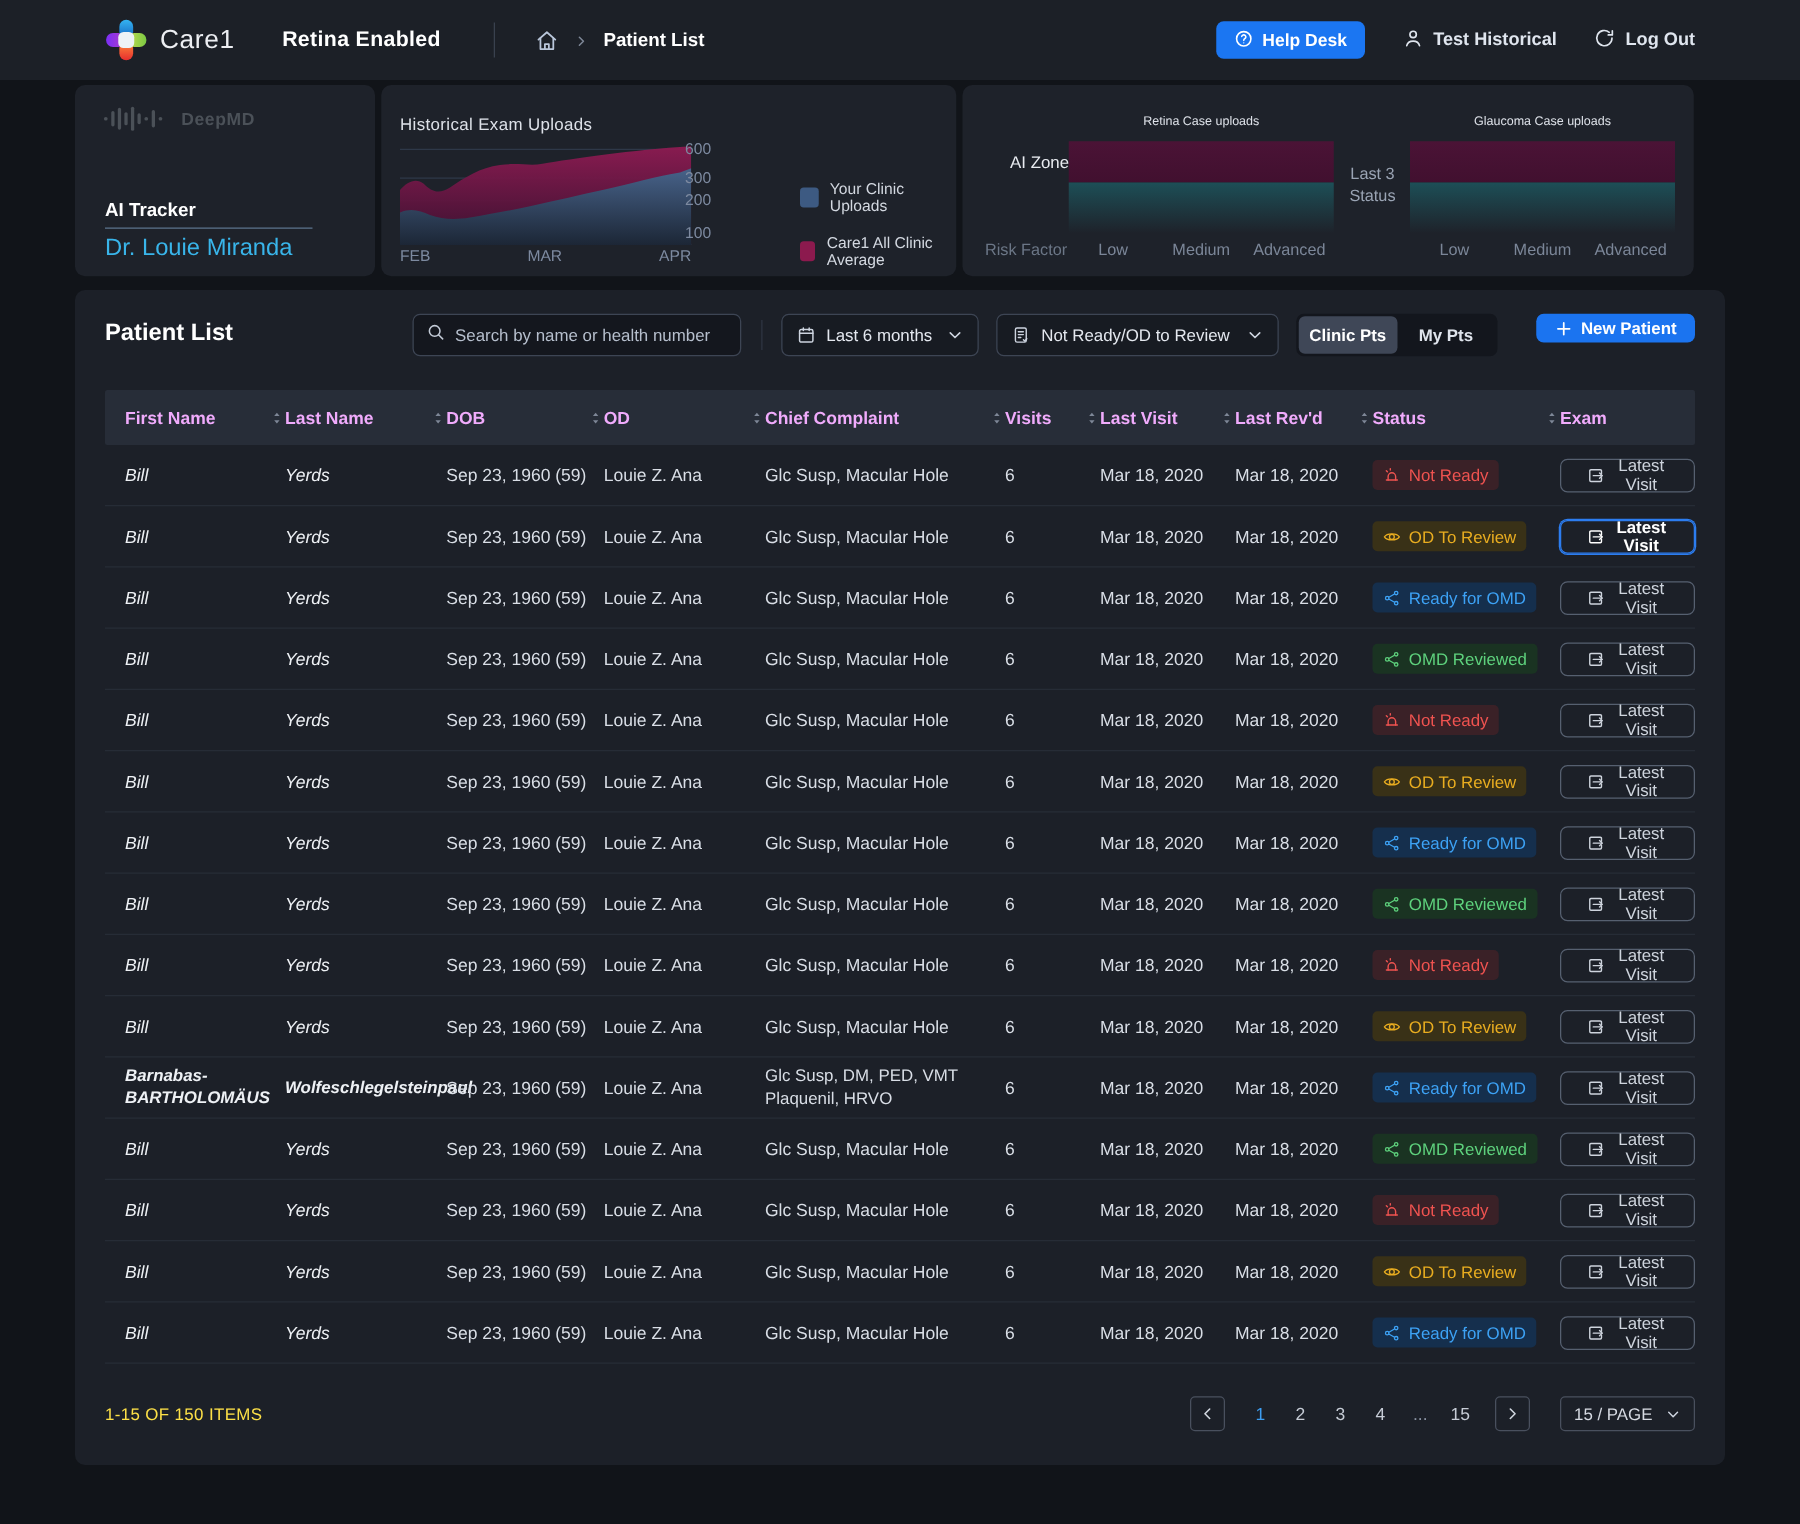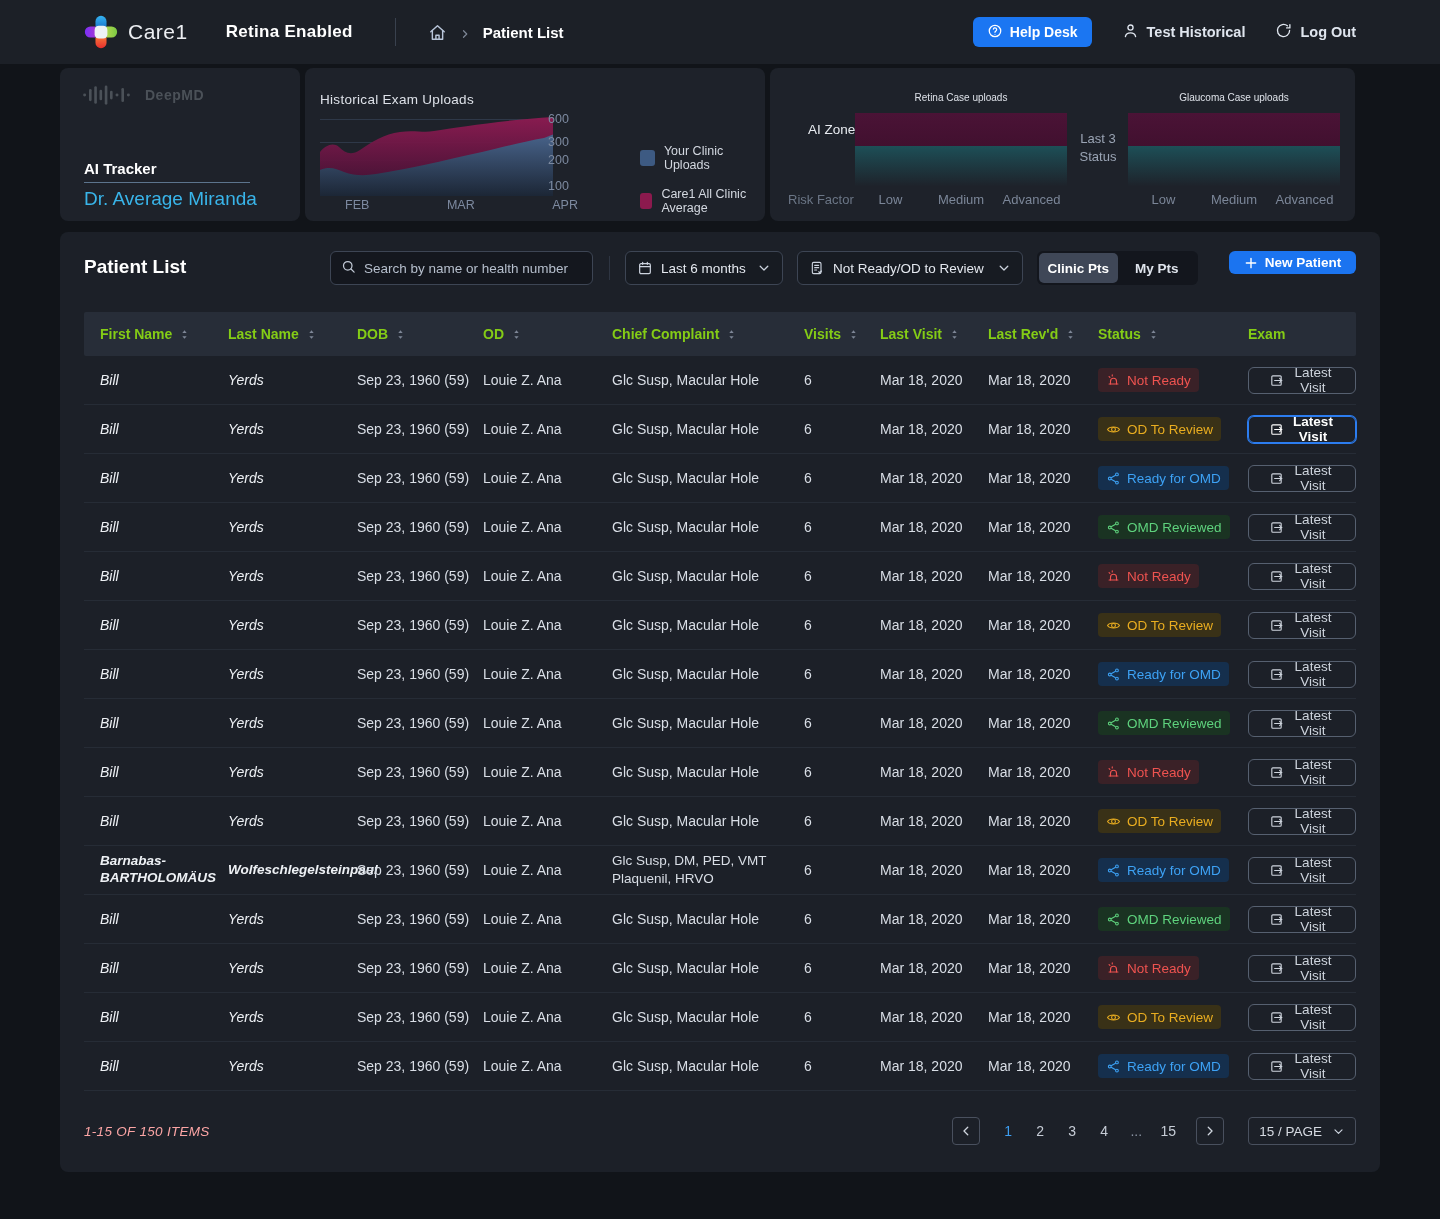--- a/index.html
+++ b/index.html
@@ -30,21 +30,21 @@
   .deepmd-name { font-size:14px; font-weight:bold; color:#4b5158; letter-spacing:.5px; }
   .ai-tracker { position:absolute; left:24px; top:92px; font-size:15px; font-weight:bold; color:#fff; }
   .ai-underline { position:absolute; left:24px; top:114px; width:166px; height:1px; background:#5c748d; }
   .doctor-name { position:absolute; left:24px; top:120px; font-size:19px; color:#39b5ea; cursor:pointer; }
 
   .p-hist { left:305px; top:68px; width:460px; height:153px; }
   .hist-title { position:absolute; left:15px; top:24px; font-size:13.5px; color:#dde1e8; letter-spacing:.3px; }
   .hist-plot { position:absolute; left:15px; top:44px; width:233px; height:84px; border-bottom:1px solid #3a4454; }
   .hist-grid { position:absolute; left:0; width:233px; height:1px; background:#2e3848; }
   .hist-ytick { position:absolute; left:243px; width:34px; font-size:12.5px; color:#7d8aa0; transform:translateY(-7px); }
-  .hist-xlabels { position:absolute; left:15px; top:130px; width:233px; display:flex; justify-content:space-between; font-size:12.5px; color:#7d8aa0;margin-left:25px; }
+  .hist-xlabels { position:absolute; left:15px; top:130px; width:233px; display:flex; justify-content:space-between; font-size:12.5px; color:#7d8aa0; }
   .hist-legend { position:absolute; left:295px; top:76px; display:flex; flex-direction:column; gap:15px; }
   .legend-item { display:flex; align-items:center; gap:9px; font-size:12.5px; color:#d3d8e0;margin-left:40px; }
   .legend-swatch { width:16px; height:16px; border-radius:3px; }
 
   .p-cases { left:770px; top:68px; width:585px; height:153px; }
   .case-title { position:absolute; top:24px; font-size:10px; color:#dde1e8; text-align:center; width:212px; }
   .bar-plot { position:absolute; top:45px; width:212px; height:77px; }
   .zone-ai { position:absolute; left:0; top:0; width:100%; height:43%; background:linear-gradient(180deg,#4b1336 0%, #41102f 100%); }
   .zone-main { position:absolute; left:0; top:43%; width:100%; height:57%; background:linear-gradient(180deg,#1d4f57 0%, rgba(22,30,36,0) 92%); }
   .bar-groups { position:absolute; left:0; top:0; width:100%; height:100%; display:flex; justify-content:space-evenly; align-items:flex-end; }
@@ -75,35 +75,35 @@
   .seg { position:absolute; left:977px; width:161px; height:34px; background:#13161d; border-radius:6px; display:flex; padding:2px; }
   .seg-item { flex:1; display:flex; align-items:center; justify-content:center; font-size:13.5px; font-weight:bold; color:#dfe4ec; border-radius:5px; cursor:pointer; }
   .seg-item.active { background:#3f4757; color:#fff; }
   .new-patient { position:absolute; left:1169px; width:127px; height:23px; background:#1b74f0; border:none; border-radius:6px; color:#fff; font-size:13.5px; font-weight:bold; display:flex; align-items:center; justify-content:center; gap:7px; cursor:pointer; }
   .new-patient svg { width:14px; height:14px; }
 
   
   .tbl { position:absolute; left:24px; top:80px; width:1272px; }
   .tr { display:grid; grid-template-columns:128px 129px 126px 129px 192px 76px 108px 110px 150px 108px; padding-left:16px; align-items:center; }
   .thead { background:#272d38; height:44px; border-radius:2px; }
-  .th { display:flex; align-items:center; gap:6px; font-size:14px; font-weight:bold; color:#84cc16; }
+  .th { display:flex; align-items:center; gap:6px; font-size:14px; font-weight:bold; color:#f0abfc;justify-content:space-between; }
   .th svg { width:13px; height:13px; color:#7e8797; cursor:pointer; }
   .row { height:49px; border-bottom:1px solid #262c36; font-size:14px; color:#d9dee6; }
   .cell-name { color:#eef1f5;font-style:italic; }
   .row.emph .cell-name { font-weight:bold; font-size:13.5px; line-height:1.25; }
   .cell-chief.two-line { font-size:13.5px; line-height:1.3; }
   .badge { display:inline-flex; align-items:center; gap:6px; height:24px; padding:0 8px; border-radius:4px; font-size:13.5px; }
   .badge svg { width:15px; height:15px; }
   .exam-btn { display:inline-flex; align-items:center; gap:7px; height:27px; padding:0 20px; border-radius:6px; border:1px solid #566070; background:transparent; color:#ced4dd; font-size:13.5px; cursor:pointer; font-family:"Liberation Sans",sans-serif; }
   .exam-btn svg { width:15px; height:15px; }
   .exam-btn.hl { border-color:#2c7df0; box-shadow:0 0 0 1px #2c7df0; color:#fff; font-weight:bold; }
 
   
   .pager { position:absolute; left:24px; top:883px; width:1272px; height:32px; display:flex; align-items:center; }
-  .pager-summary { font-size:13.5px; color:#fca5a5; letter-spacing:.3px;font-style:italic; }
+  .pager-summary { font-size:13.5px; color:#fde047; letter-spacing:.3px; }
   .pager-right { margin-left:auto; display:flex; align-items:center; gap:10px; }
   .pg-btn { width:28px; height:28px; border:1px solid #49505e; border-radius:4px; background:transparent; color:#cfd5de; display:flex; align-items:center; justify-content:center; cursor:pointer; }
   .pg-btn svg { width:14px; height:14px; }
   .pg-pages { display:flex; align-items:center; gap:8px; margin:0 6px; }
   .pg-num { min-width:24px; text-align:center; font-size:14px; color:#c6ccd6; cursor:pointer; padding:3px 0; }
   .pg-num.active { color:#3d9df0; }
   .pg-num.ellipsis { cursor:default; color:#8a93a3; }
   .pg-size { display:flex; align-items:center; gap:10px; height:28px; border:1px solid #49505e; border-radius:4px; padding:0 10px; font-size:13.5px; color:#d6dae2; cursor:pointer; margin-left:14px; }
   .pg-size svg { width:13px; height:13px; color:#cdd4df; }
 </style>
@@ -188,21 +188,21 @@
         <rect x="26" y="1" width="3" height="22" rx="1.5"></rect>
         <rect x="32" y="7" width="3" height="10" rx="1.5"></rect>
         <circle cx="40" cy="12" r="1.7"></circle>
         <rect x="45" y="4" width="3" height="16" rx="1.5"></rect>
         <circle cx="53" cy="12" r="1.7"></circle>
       </svg>
     <span class="deepmd-name">DeepMD</span>
   </div>
   <div class="ai-tracker">AI Tracker</div>
   <div class="ai-underline"></div>
-  <div class="doctor-name">Dr. Average Miranda</div>
+  <div class="doctor-name">Dr. Louie Miranda</div>
 </div>
 
 <div class="panel p-hist">
   <div class="hist-title">Historical Exam Uploads</div>
   <div class="hist-plot">
     <div id="hist-grids">
         <div class="hist-grid" style="top: 7px;"></div>
         <div class="hist-grid" style="top: 30px;"></div>
         <div class="hist-grid" style="top: 48px;"></div>
         <div class="hist-grid" style="top: 74px;"></div>

